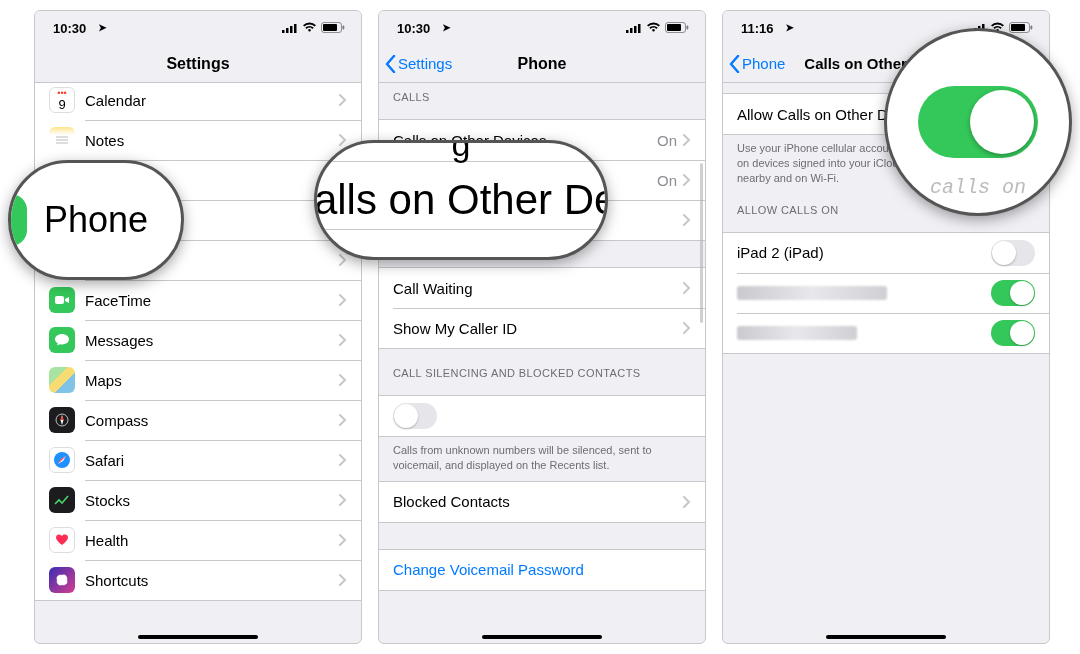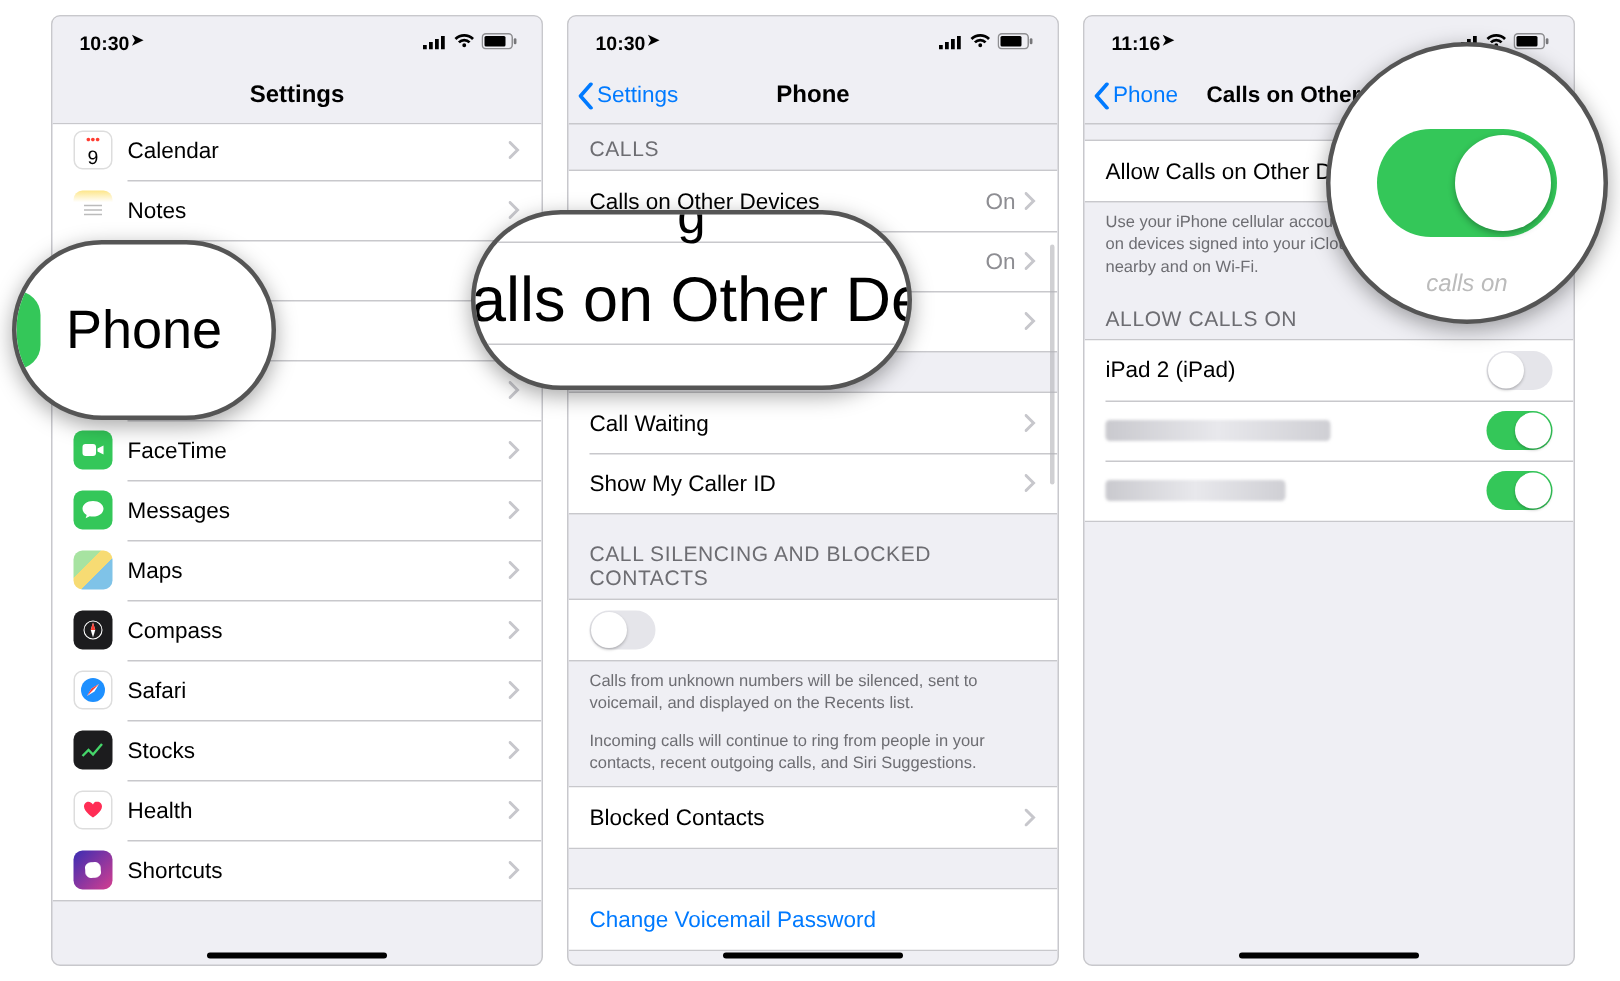--- a/index.html
+++ b/index.html
@@ -24,21 +24,21 @@
   .status-bar {
     height: 34px;
     background: #efeff4;
     display: flex;
     align-items: center;
     justify-content: space-between;
     padding: 0 16px 0 18px;
     font-size: 13px;
     font-weight: 600;
   }
-  .status-left { display: flex; align-items: center; gap: 1px; }
+  .status-left { display: flex; align-items: center; gap: 12px; }
   .status-right { display: flex; align-items: center; gap: 4px; }
   .loc-arrow { font-size: 10px; transform: translateY(-1px); }
 
   
   .nav-bar {
     height: 38px;
     background: #efeff4;
     border-bottom: 0.5px solid #c8c8cc;
     display: flex;
     align-items: center;
@@ -50,21 +50,21 @@
   }
   .nav-back {
     position: absolute; left: 6px; display: flex; align-items: center;
     color: #007aff; font-size: 15px;
   }
   .nav-back svg { margin-right: 2px; }
 
   .scroll { position: absolute; top: 72px; left: 0; right: 0; bottom: 0; overflow: hidden; }
 
   .sec-header {
-    font-size: 14px; color: #6d6d72; padding: 18px 14px 6px; text-transform: uppercase;
+    font-size: 11px; color: #6d6d72; padding: 18px 14px 16px; text-transform: uppercase;
     letter-spacing: 0.4px;
   }
   .sec-header.tight { padding-top: 8px; }
   .sec-footer {
     font-size: 11px; color: #6d6d72; padding: 6px 14px 8px; line-height: 1.35;
   }
 
   .group { background: #fff; border-top: 0.5px solid #c8c8cc; border-bottom: 0.5px solid #c8c8cc; }
 
   .row {
@@ -122,21 +122,21 @@
     width: 16px; height: 52px; background:#34c759;
     border-top-right-radius: 26px; border-bottom-right-radius: 26px;
   }
   .loupe.l2 .hairline-top { position:absolute; top:18px; left:0; right:0; height:0.5px; background:#c8c8cc; }
   .loupe.l2 .hairline-bot { position:absolute; bottom:28px; left:0; right:0; height:0.5px; background:#c8c8cc; }
   .loupe.l2 .peek-prev { position:absolute; top:-18px; left:50%; transform:translateX(-50%); font-size:34px; color:#000; }
 
   
   .big-toggle { width: 120px; height: 72px; border-radius: 36px; background:#34c759; position:relative; }
   .big-toggle .k { position:absolute; right:4px; top:4px; width:64px; height:64px; border-radius:32px; background:#fff; box-shadow:0 2px 5px rgba(0,0,0,0.3); }
-  .loupe.l3 .mag-sub { bottom: 14px; font-size: 16px; color:#bbb; }
+  .loupe.l3 .mag-sub { bottom: 14px; font-size: 20px; color:#bbb;font-family:Liberation Mono, monospace; }
 
   
   .scroll-hint { position:absolute; right:2px; top:80px; width:3px; height:160px; background:#b0b0b5; border-radius:2px; opacity:0.6;}
   
 </style>
 </head>
 <body>
 
 <div class="stage">
 
@@ -437,21 +437,20 @@
 
       <div class="sec-header">CALL SILENCING AND BLOCKED CONTACTS</div>
       <div class="group">
         <div class="row">
           <div class="toggle">
               <div class="knob"></div>
             </div>
         </div>
       </div>
       <div class="sec-footer">Calls from unknown numbers will be silenced, sent to voicemail, and displayed on the Recents list.</div>
-      <div class="sec-footer" style="padding-top:2px">Incoming calls will continue to ring from people in your contacts, recent outgoing calls, and Siri Suggestions.</div>
 
       <div class="group">
         <div class="row">
           <div class="label">Blocked Contacts</div>
           <span class="chev">
               <svg width="8" height="12">
                 <path d="M1 1l5 5-5 5" stroke="#c7c7cc" stroke-width="2" fill="none" stroke-linecap="round"></path>
               </svg>
             </span>
         </div>

